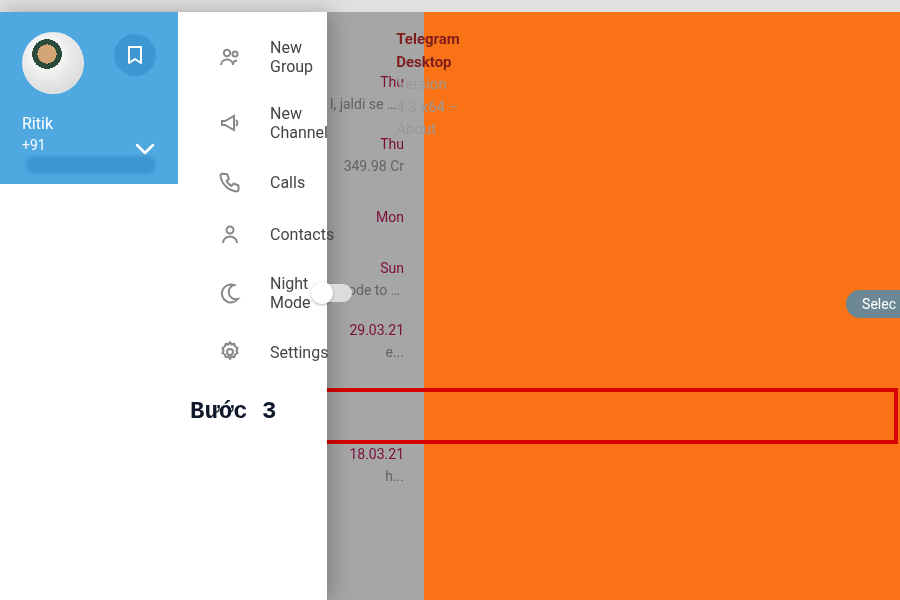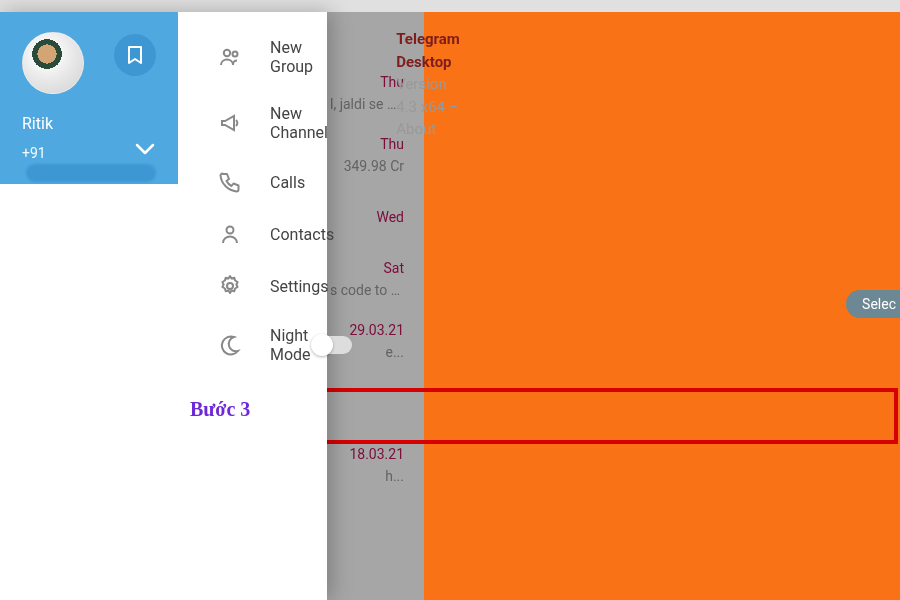--- a/index.html
+++ b/index.html
@@ -12,55 +12,55 @@
     .chat-row { display: flex; flex-direction: column; align-items: flex-end; padding: 8px 20px 8px 330px; color: #888; font-size: 14px; gap: 6px; min-height: 62px; justify-content: center; }
     .chat-row .ts { color: #be185d; }
     .chat-row .preview { color: #999; text-align: right; white-space: nowrap; overflow: hidden; text-overflow: ellipsis; width: 100%; }
     .right-pane { flex: 1; background: #f97316; position: relative; }
     .select-pill { position: absolute; right: 0; top: 278px; background: #6b8894; color: #fff; padding: 6px 4px 6px 16px; border-radius: 18px 0 0 18px; font-size: 14px; }
     .drawer { position: absolute; top: 12px; left: 0; width: 327px; background: #fff; box-shadow: 4px 0 20px rgba(0,0,0,0.25); z-index: 10; height: calc(100% - 12px); display: flex; flex-direction: row; }
     .drawer-header { background: #4fa8e0; padding: 20px 22px 18px 22px; color: #fff; position: relative; height: 172px; }
     .avatar { width: 62px; height: 62px; border-radius: 50%; background: radial-gradient(circle at 40% 35%, #d4a574 0%, #d4a574 18%, #2a4a3a 18%, #2a4a3a 28%, #f5f5f5 28%, #e8e8e8 50%, #d0d0d0 100%); border: 1px solid rgba(255,255,255,0.3); }
     .bookmark-btn { position: absolute; top: 22px; right: 22px; width: 42px; height: 42px; border-radius: 50%; background: #3d97d3; display: flex; align-items: center; justify-content: center; cursor: pointer; }
     .username { font-size: 16px; margin-top: 20px; font-weight: 400; }
-    .phone { font-size: 14px; margin-top: 12px; opacity: 0.95; display: inline-block; }
+    .phone { font-size: 14px; margin-top: 4px; opacity: 0.95; display: inline-block; }
     .phone-mask { display: inline-block; width: 130px; height: 18px; background: #3d97d3; border-radius: 10px; vertical-align: middle; margin-left: 4px; filter: blur(1px); }
     .expand-btn { position: absolute; bottom: 24px; right: 22px; cursor: pointer; }
     .menu { padding: 12px 0; flex: 1; }
     .menu-item { display: flex; align-items: center; padding: 14px 40px; cursor: pointer; color: #444; font-size: 16px; gap: 28px; position: relative; }
     .menu-item .mi-icon { width: 24px; height: 24px; display: flex; align-items: center; justify-content: center; color: #888; flex-shrink: 0; }
     .menu-item svg { stroke: #888; fill: none; stroke-width: 2; }
     .toggle { position: absolute; right: 22px; width: 40px; height: 18px; background: #ddd; border-radius: 10px; }
     .toggle::after { content: ''; position: absolute; width: 22px; height: 22px; background: #fff; border-radius: 50%; top: -2px; left: -1px; box-shadow: 0 1px 3px rgba(0,0,0,0.3); }
     .highlight-box { position: absolute; border: 4px solid #d60000; pointer-events: none; left: 4px; right: 2px; top: 388px; height: 56px; }
-    .step-label { position: absolute; left: 190px; top: 398px; color: #6d28d9; font-size: 20px; font-weight: 700; pointer-events: none; z-index: 20; font-family: Liberation Serif, serif; }
+    .step-label { position: absolute; left: 190px; top: 398px; color: #0f172a; font-size: 24px; font-weight: 700; pointer-events: none; z-index: 20; font-family: Liberation Mono, monospace; }
     .footer { padding: 16px 22px 20px 22px; color: #999; font-size: 15px; line-height: 1.5; }
     .footer .app { color: #7f1d1d; font-weight: bold; }
   </style>
 </head>
 <body>
 
 <div class="topbar"></div>
 
 <div class="main-area">
   <div class="chat-list">
     <div class="chat-items" id="chat-items">
         <div class="chat-row">
           <div class="ts">Thu</div>
           <div class="preview">l, jaldi se d...</div>
         </div>
         <div class="chat-row">
           <div class="ts">Thu</div>
           <div class="preview">349.98 Cr</div>
         </div>
         <div class="chat-row">
-          <div class="ts">Wed</div>
+          <div class="ts">Mon</div>
         </div>
         <div class="chat-row">
-          <div class="ts">Sat</div>
+          <div class="ts">Sun</div>
           <div class="preview">s code to a...</div>
         </div>
         <div class="chat-row">
           <div class="ts">29.03.21</div>
           <div class="preview">e...</div>
         </div>
         <div class="chat-row"></div>
         <div class="chat-row">
           <div class="ts">18.03.21</div>
           <div class="preview">h...</div>
@@ -127,34 +127,34 @@
           <svg width="24" height="24" viewBox="0 0 24 24">
             <circle cx="12" cy="8" r="3.5"></circle>
             <path d="M5 21 c0-4 3.5-6.5 7-6.5 s7 2.5 7 6.5"></path>
           </svg>
         </span>
       <span>Contacts</span>
     </div>
     <div class="menu-item">
       <span class="mi-icon">
           <svg width="24" height="24" viewBox="0 0 24 24">
+            <path d="M16 4 a9 9 0 1 0 4 14 a7 7 0 0 1 -4 -14 z"></path>
+          </svg>
+        </span>
+      <span>Night Mode</span>
+      <span class="toggle"></span>
+    </div>
+    <div class="menu-item">
+      <span class="mi-icon">
+          <svg width="24" height="24" viewBox="0 0 24 24">
             <circle cx="12" cy="12" r="3"></circle>
             <path d="M12 2 l1.5 2.5 l2.8 -0.8 l0.8 2.8 l2.5 1.5 l-1.2 2.5 l1.2 2.5 l-2.5 1.5 l-0.8 2.8 l-2.8 -0.8 l-1.5 2.5 l-1.5 -2.5 l-2.8 0.8 l-0.8 -2.8 l-2.5 -1.5 l1.2 -2.5 l-1.2 -2.5 l2.5 -1.5 l0.8 -2.8 l2.8 0.8 z" stroke-linejoin="round"></path>
           </svg>
         </span>
       <span>Settings</span>
-    </div>
-    <div class="menu-item">
-      <span class="mi-icon">
-          <svg width="24" height="24" viewBox="0 0 24 24">
-            <path d="M16 4 a9 9 0 1 0 4 14 a7 7 0 0 1 -4 -14 z"></path>
-          </svg>
-        </span>
-      <span>Night Mode</span>
-      <span class="toggle"></span>
     </div>
   </div>
 
   <div class="footer">
     <div class="app">Telegram Desktop</div>
     <div>Version 4.3 x64 – About</div>
   </div>
 </div>
 
 <div class="highlight-box"></div>

